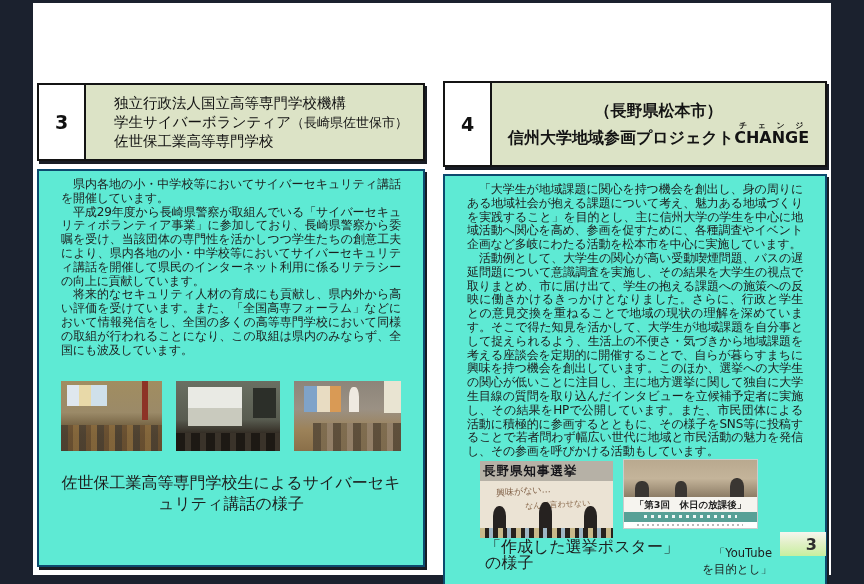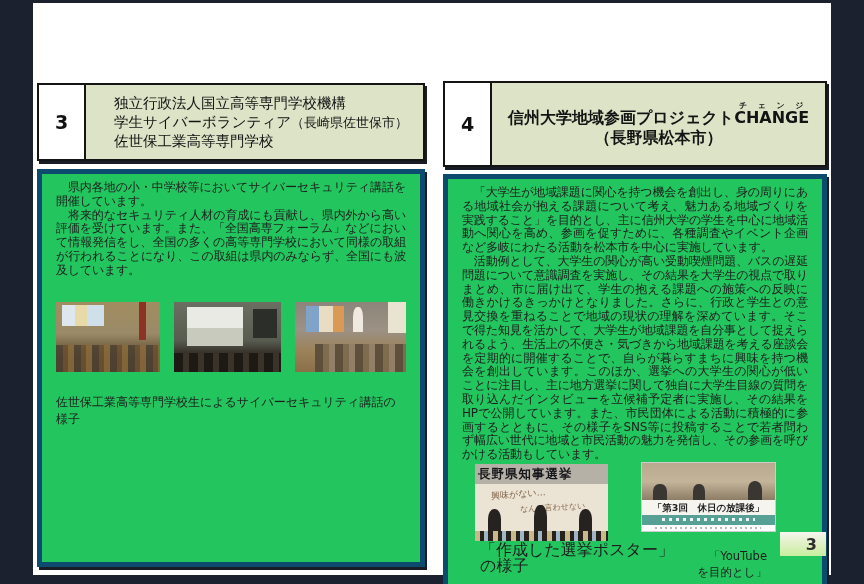--- a/index.html
+++ b/index.html
@@ -17,22 +17,22 @@
     padding: 2px 8px; color: #131313; }
   .left-header  { left: 4px;   top: 80px; width: 388px; height: 78px; }
   .right-header { left: 410px; top: 78px; width: 384px; height: 86px; }
   .left-header .title-cell { font-size: 14.5px; font-weight: normal; line-height: 19px; padding-left: 28px; }
   .title-loc { font-size: 13px; }
   .right-header .title-cell { align-items: center; text-align: center;
     font-size: 16px; font-weight: bold; line-height: 20px; }
   ruby { ruby-position: over; }
   rt { font-size: 8px; font-weight: bold; letter-spacing: 1px; }
 
-  .content-box { position: absolute; background: #22c55e; border: 5px solid #0c4a6e;
-    box-shadow: 2px 3px 0 #181c24; padding: 7px 14px; }
+  .content-box { position: absolute; background: #5eead4; border: 2px solid #0c4a6e;
+    box-shadow: 2px 3px 0 #181c24; padding: 7px 22px; }
   .left-content  { left: 4px;   top: 166px; width: 388px; height: 398px; }
   .right-content { left: 410px; top: 171px; width: 384px; height: 500px; }
 
   p.body { font-size: 12px; line-height: 13.8px; color: #1d1d1d;
     text-align: justify; letter-spacing: -0.2px; }
 
   .photo-row { display: flex; gap: 14px; margin-top: 24px; }
   .photo { position: relative; height: 70px; overflow: hidden; }
   .ph1 { width: 111px; background: linear-gradient(180deg, #a18d60 0%, #9b8a68 45%, #7a6848 62%, #564a34 78%, #4a3e2c 100%); }
   .ph1 .screen { position: absolute; left: 6%; top: 5%; width: 40%; height: 30%;
@@ -47,35 +47,35 @@
   .ph2 .crowd { position: absolute; left: 0; bottom: 0; width: 100%; height: 26%;
     background: repeating-linear-gradient(90deg, #1d1914 0 9px, #3a332a 9px 15px); }
   .ph3 { width: 118px; background: linear-gradient(180deg, #8d857a 0%, #9b9184 40%, #9c8259 70%, #8a6f49 100%); }
   .ph3 .screen { position: absolute; left: 10%; top: 6%; width: 34%; height: 38%;
     background: linear-gradient(90deg, #7fa3c9 0 35%, #e8dcc2 35% 70%, #d99a55 70% 100%); }
   .ph3 .window { position: absolute; right: 0; top: 0; width: 16%; height: 45%; background: #e9e4d2; }
   .ph3 .person { position: absolute; left: 52%; top: 8%; width: 9%; height: 36%; background: #efe9e0; border-radius: 40% 40% 0 0; }
   .ph3 .crowd { position: absolute; left: 18%; bottom: 0; width: 82%; height: 40%;
     background: repeating-linear-gradient(90deg, #584a38 0 8px, #7c6a4e 8px 14px, #93806a 14px 20px); opacity: .9; }
 
-  .left-caption { margin-top: 22px; font-size: 12px; color: #1d1d1d; }
+  .left-caption { margin-top: 22px; text-align: center; font-size: 16px; color: #1d1d1d; }
 
   .media-area { position: relative; height: 150px; }
   .poster { position: absolute; left: 13px; top: 2px; width: 133px; height: 77px;
     display: flex; flex-direction: column; overflow: hidden; }
   .poster-head { height: 20px; background: #b6b1a6; color: #15151a; font-weight: bold;
     font-size: 12.5px; line-height: 20px; padding-left: 3px; letter-spacing: 1px; white-space: nowrap; }
   .poster-board { position: relative; flex: 1; background: #ebe3d4; }
   .poster-line1 { position: absolute; left: 12%; top: 8%; font-size: 9px; color: #7d5c42; transform: rotate(-4deg); white-space: nowrap; }
   .poster-line2 { position: absolute; left: 34%; top: 38%; font-size: 8px; color: #8a6a4c; transform: rotate(-3deg); white-space: nowrap; }
   .silhouette { position: absolute; bottom: 0; width: 13px; height: 22px; background: #262220; border-radius: 45% 45% 0 0; }
   .sil-a { left: 10%; } .sil-b { left: 44%; height: 26px; } .sil-c { left: 78%; }
   .poster-foot { height: 10px; background: #27211c;
     background-image: repeating-linear-gradient(90deg, #c8b98a 0 5px, #27211c 5px 9px, #9fb6c4 9px 13px, #27211c 13px 18px); }
-  .yt-thumb { position: absolute; left: 179px; top: 0; width: 135px; height: 70px;
+  .yt-thumb { position: absolute; left: 156px; top: 0; width: 135px; height: 70px;
     display: flex; flex-direction: column; overflow: hidden; border: 1px solid #cccccc; }
   .yt-photo { position: relative; flex: 1;
     background: linear-gradient(180deg, #b9a98f 0%, #c4b49a 50%, #8d7d66 100%); }
   .yt-person { position: absolute; width: 14px; height: 16px; background: #3a3632; border-radius: 45% 45% 0 0; bottom: 0; }
   .yp1 { left: 8%; } .yp2 { left: 38%; width: 12px; } .yp3 { right: 10%; height: 19px; }
   .yt-title-band { height: 15px; background: #f6f4ef; color: #1e1e1e; font-weight: bold;
     font-size: 9.5px; line-height: 15px; text-align: center; white-space: nowrap; }
   .yt-teal-band { height: 10px; background: #57a096;
     background-image: repeating-linear-gradient(90deg, rgba(255,255,255,.9) 0 3px, transparent 3px 7px);
     background-size: 70% 3px; background-repeat: no-repeat; background-position: center; }
@@ -102,20 +102,21 @@
       <div class="num-cell">3</div>
       <div class="title-cell">
         <span>独立行政法人国立高等専門学校機構</span>
         <span><span>学生サイバーボランティア</span><span class="title-loc">（長崎県佐世保市）</span></span>
         <span>佐世保工業高等専門学校</span>
       </div>
     </div>
 
     <div class="content-box left-content">
       <p class="body">　県内各地の小・中学校等においてサイバーセキュリティ講話を開催しています。</p>
+      <p class="body">　平成29年度から長崎県警察が取組んでいる「サイバーセキュリティボランティア事業」に参加しており、長崎県警察から委嘱を受け、当該団体の専門性を活かしつつ学生たちの創意工夫により、県内各地の小・中学校等においてサイバーセキュリティ講話を開催して県民のインターネット利用に係るリテラシーの向上に貢献しています。</p>
       <p class="body">　将来的なセキュリティ人材の育成にも貢献し、県内外から高い評価を受けています。また、「全国高専フォーラム」などにおいて情報発信をし、全国の多くの高等専門学校において同様の取組が行われることになり、この取組は県内のみならず、全国にも波及しています。</p>
 
       <div class="photo-row">
         <div class="photo ph1">
           <div class="screen"></div>
           <div class="banner"></div>
           <div class="crowd"></div>
         </div>
         <div class="photo ph2">
           <div class="screen"></div>
@@ -129,22 +130,22 @@
           <div class="crowd"></div>
         </div>
       </div>
 
       <div class="left-caption">佐世保工業高等専門学校生によるサイバーセキュリティ講話の様子</div>
     </div>
 
     <div class="panel-header right-header">
       <div class="num-cell">4</div>
       <div class="title-cell">
+        <span>（長野県松本市）</span>
         <span><span>信州大学地域参画プロジェクト</span><ruby><span>CHANGE</span><rt>チェンジ</rt></ruby></span>
-        <span>（長野県松本市）</span>
       </div>
     </div>
 
     <div class="content-box right-content">
       <p class="body">　「大学生が地域課題に関心を持つ機会を創出し、身の周りにある地域社会が抱える課題について考え、魅力ある地域づくりを実践すること」を目的とし、主に信州大学の学生を中心に地域活動へ関心を高め、参画を促すために、各種調査やイベント企画など多岐にわたる活動を松本市を中心に実施しています。</p>
       <p class="body">　活動例として、大学生の関心が高い受動喫煙問題、バスの遅延問題について意識調査を実施し、その結果を大学生の視点で取りまとめ、市に届け出て、学生の抱える課題への施策への反映に働きかけるきっかけとなりました。さらに、行政と学生との意見交換を重ねることで地域の現状の理解を深めています。そこで得た知見を活かして、大学生が地域課題を自分事として捉えられるよう、生活上の不便さ・気づきから地域課題を考える座談会を定期的に開催することで、自らが暮らすまちに興味を持つ機会を創出しています。このほか、選挙への大学生の関心が低いことに注目し、主に地方選挙に関して独自に大学生目線の質問を取り込んだインタビューを立候補予定者に実施し、その結果をHPで公開しています。また、市民団体による活動に積極的に参画するとともに、その様子をSNS等に投稿することで若者問わず幅広い世代に地域と市民活動の魅力を発信し、その参画を呼びかける活動もしています。</p>
 
       <div class="media-area">
         <div class="poster">
           <div class="poster-head">長野県知事選挙</div>

